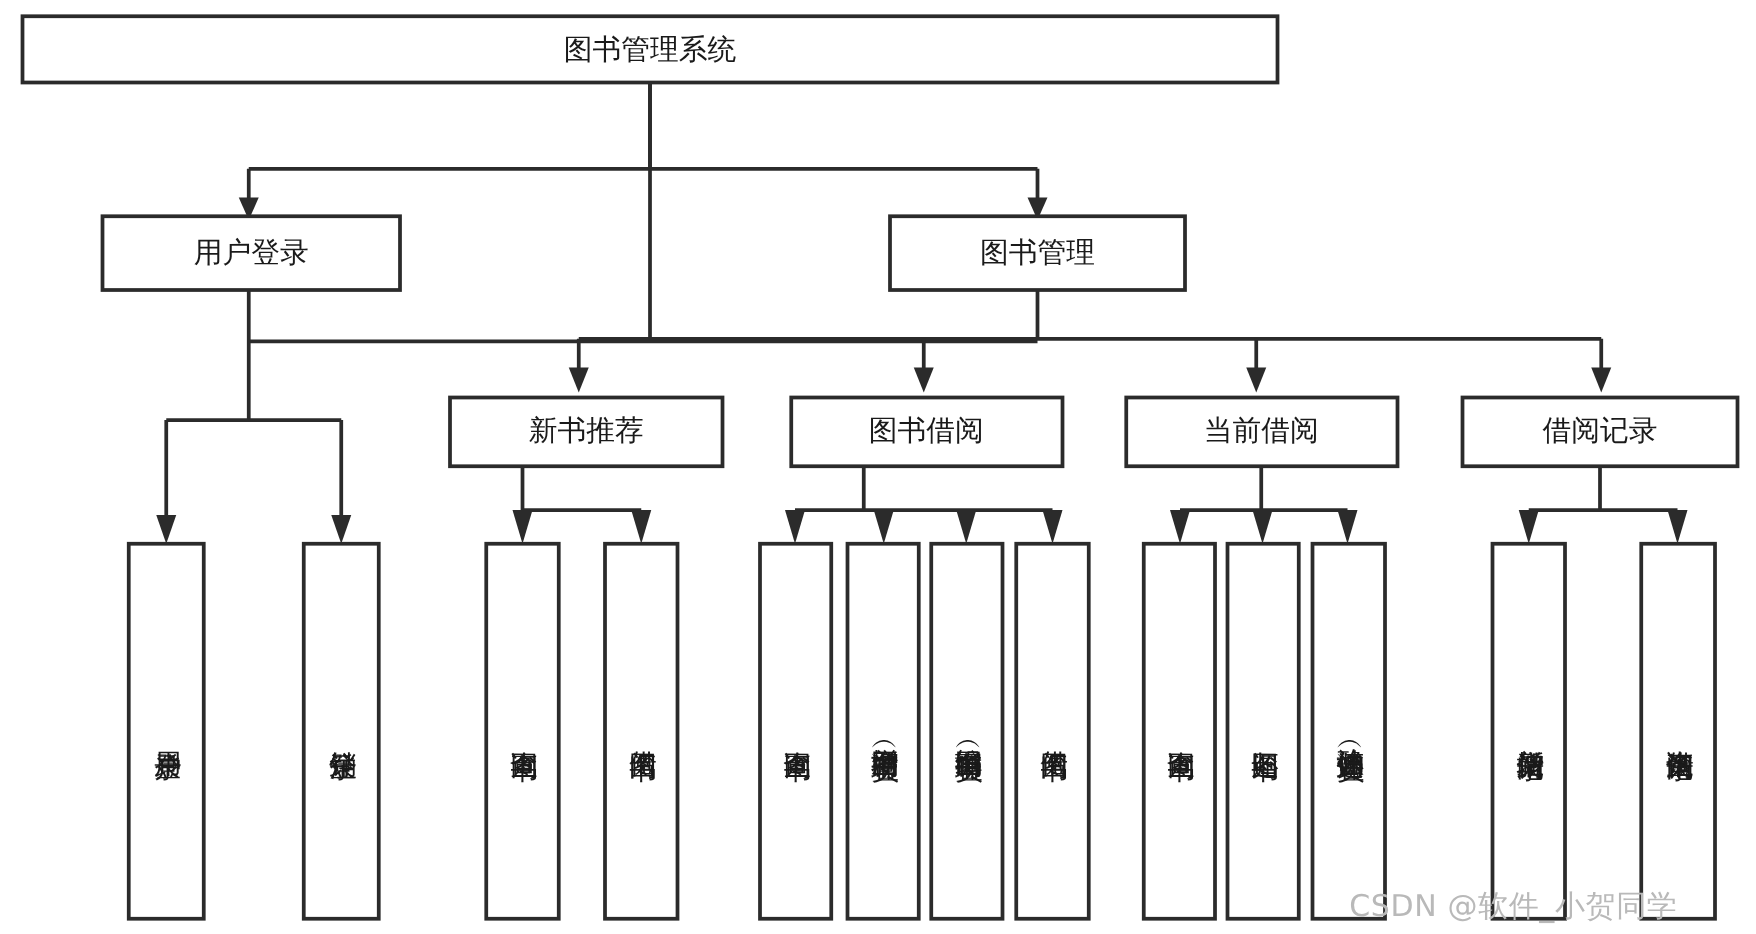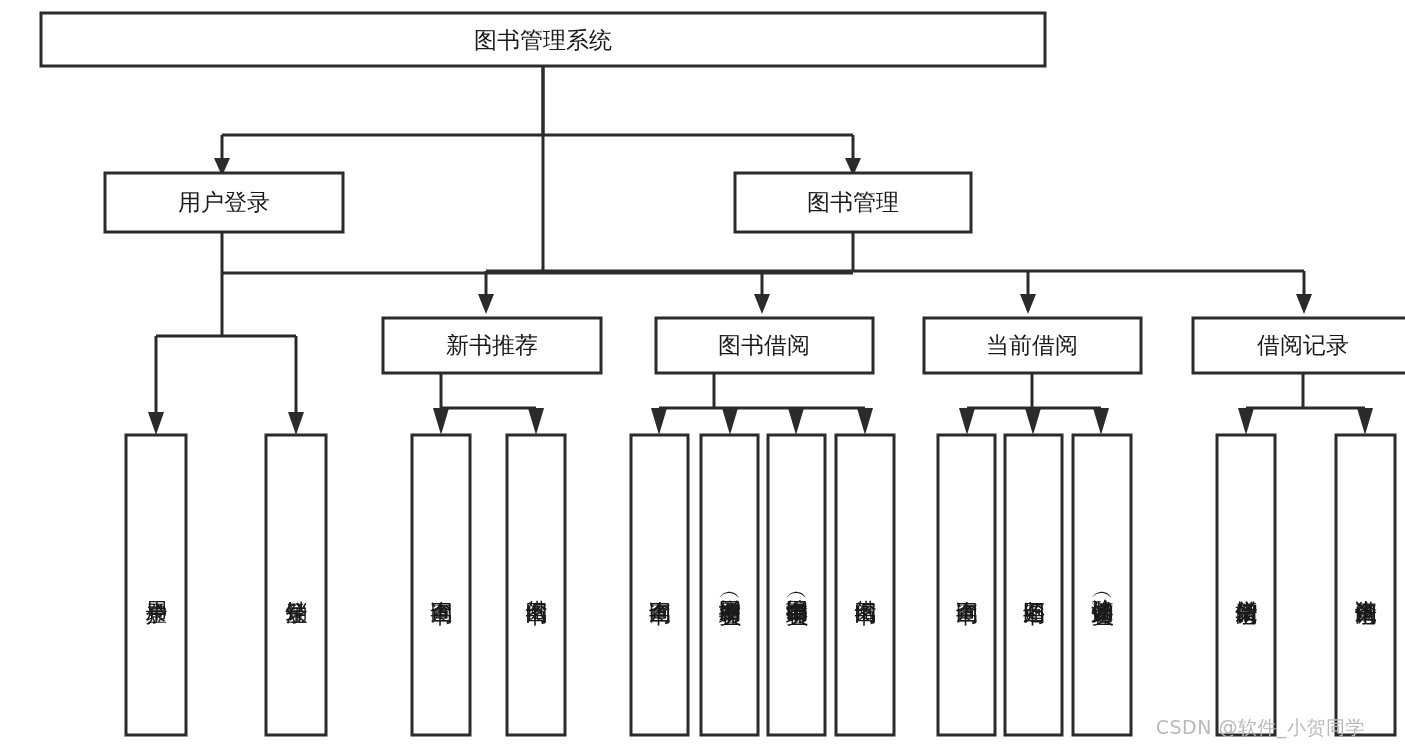--- a/index.html
+++ b/index.html
@@ -12,21 +12,20 @@
     width: 1405px;
     height: 747px;
     font-family: "DejaVu Sans", "Liberation Sans", sans-serif;
     overflow: hidden;
   }
   #diagram-root {
     position: relative;
     width: 1350px;
     height: 747px;
     background: #ffffff;
-    margin-left: 23px;
   }
   svg.flowchart {
     position: absolute;
     top: 0;
     left: 0;
     width: 1405px;
     height: 747px;
     display: block;
   }
   .node-box {
@@ -65,21 +64,21 @@
     justify-content: center;
     text-align: center;
     white-space: nowrap;
     pointer-events: none;
   }
   .watermark {
     position: absolute;
     right: 8px;
     bottom: 6px;
     font-family: "DejaVu Sans", "Liberation Sans", sans-serif;
-    font-size: 19px;
+    font-size: 24px;
     color: #b9b9b9;
     letter-spacing: 0.5px;
     white-space: nowrap;
   }
 </style>
 </head>
 <body>
 
 <div id="diagram-root">
 

